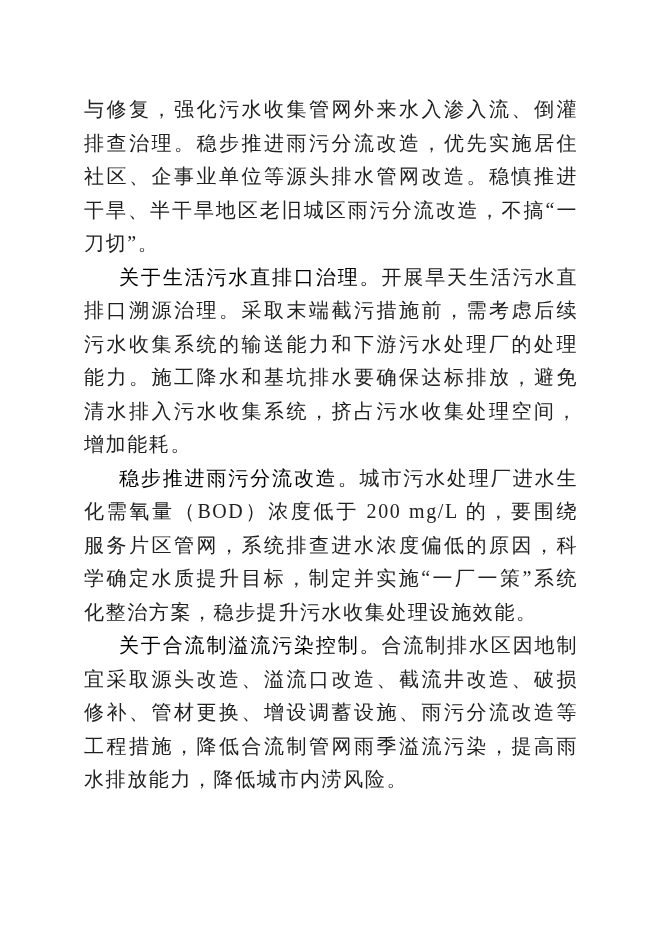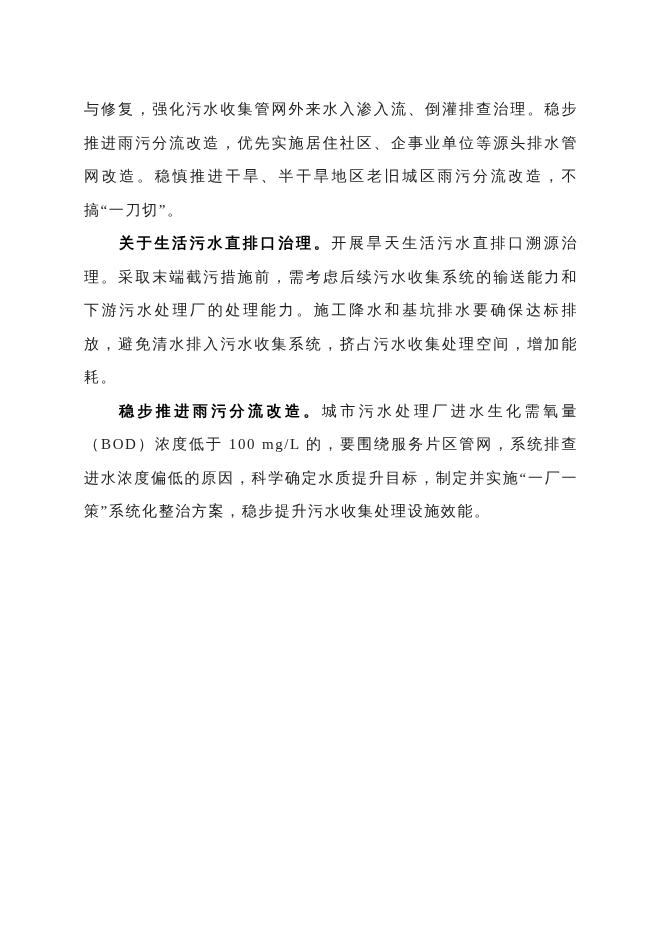--- a/index.html
+++ b/index.html
@@ -13,47 +13,48 @@
     height: 928px;
     background: #ffffff;
     overflow: hidden;
   }
   .content {
     position: absolute;
     top: 93px;
     left: 84px;
     width: 494px;
     font-family: "Liberation Serif", "DejaVu Serif", serif;
-    font-size: 15px;
+    font-size: 20px;
     line-height: 33.5px;
     color: #212121;
   }
   p.para {
     margin: 0;
     text-align: justify;
     text-justify: inter-character;
     letter-spacing: 1.6px;
     word-break: normal;
   }
   p.para.indent {
     text-indent: 35px;
   }
   .lead {
-    font-weight: 700;
+    font-weight: 400;
     color: #000000;
   }
 </style>
 </head>
 <body>
 
 <div class="page">
   <div class="content">
 
     <p class="para"><span class="lead"></span><span>与修复，强化污水收集管网外来水入渗入流、倒灌排查治理。稳步推进雨污分流改造，优先实施居住社区、企事业单位等源头排水管网改造。稳慎推进干旱、半干旱地区老旧城区雨污分流改造，不搞“一刀切”。</span></p>
 
     <p class="para indent"><span class="lead">关于生活污水直排口治理。</span><span>开展旱天生活污水直排口溯源治理。采取末端截污措施前，需考虑后续污水收集系统的输送能力和下游污水处理厂的处理能力。施工降水和基坑排水要确保达标排放，避免清水排入污水收集系统，挤占污水收集处理空间，增加能耗。</span></p>
 
-    <p class="para indent"><span class="lead">稳步推进雨污分流改造。</span><span>城市污水处理厂进水生化需氧量（BOD）浓度低于 100 mg/L 的，要围绕服务片区管网，系统排查进水浓度偏低的原因，科学确定水质提升目标，制定并实施“一厂一策”系统化整治方案，稳步提升污水收集处理设施效能。</span></p>
+    <p class="para indent"><span class="lead">稳步推进雨污分流改造。</span><span>城市污水处理厂进水生化需氧量（BOD）浓度低于 200 mg/L 的，要围绕服务片区管网，系统排查进水浓度偏低的原因，科学确定水质提升目标，制定并实施“一厂一策”系统化整治方案，稳步提升污水收集处理设施效能。</span></p>
 
+    <p class="para indent"><span class="lead">关于合流制溢流污染控制。</span><span>合流制排水区因地制宜采取源头改造、溢流口改造、截流井改造、破损修补、管材更换、增设调蓄设施、雨污分流改造等工程措施，降低合流制管网雨季溢流污染，提高雨水排放能力，降低城市内涝风险。</span></p>
 
 
   </div>
 </div>
 
 </body></html>

